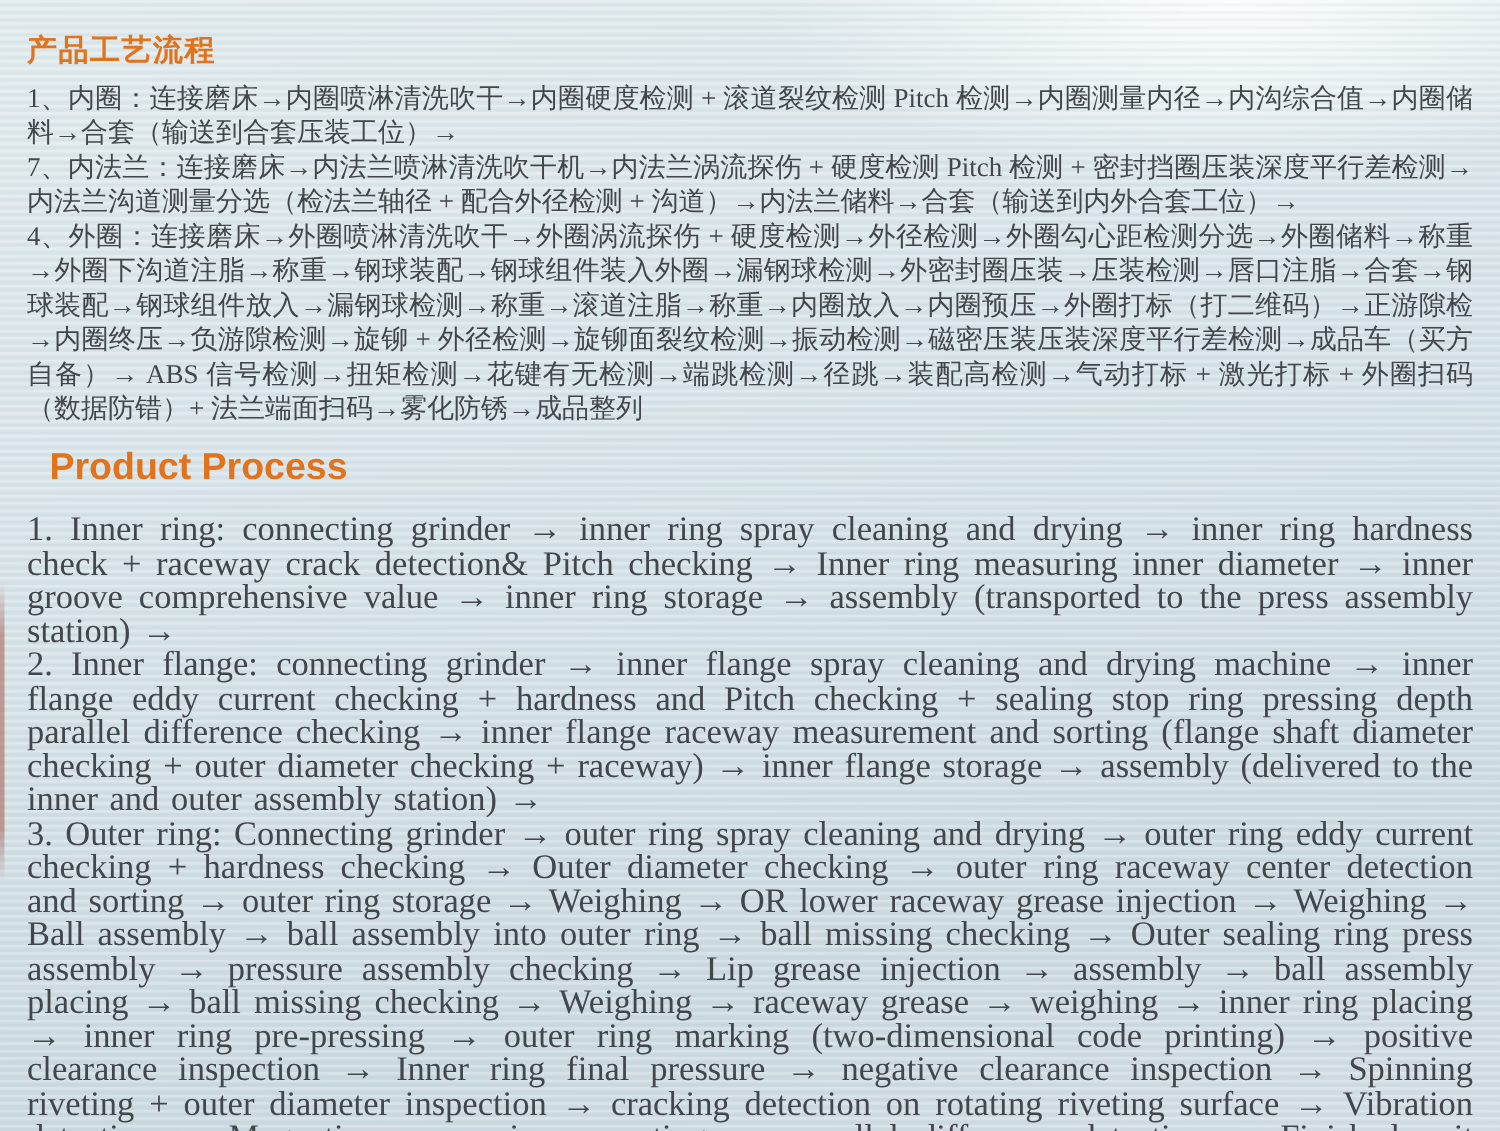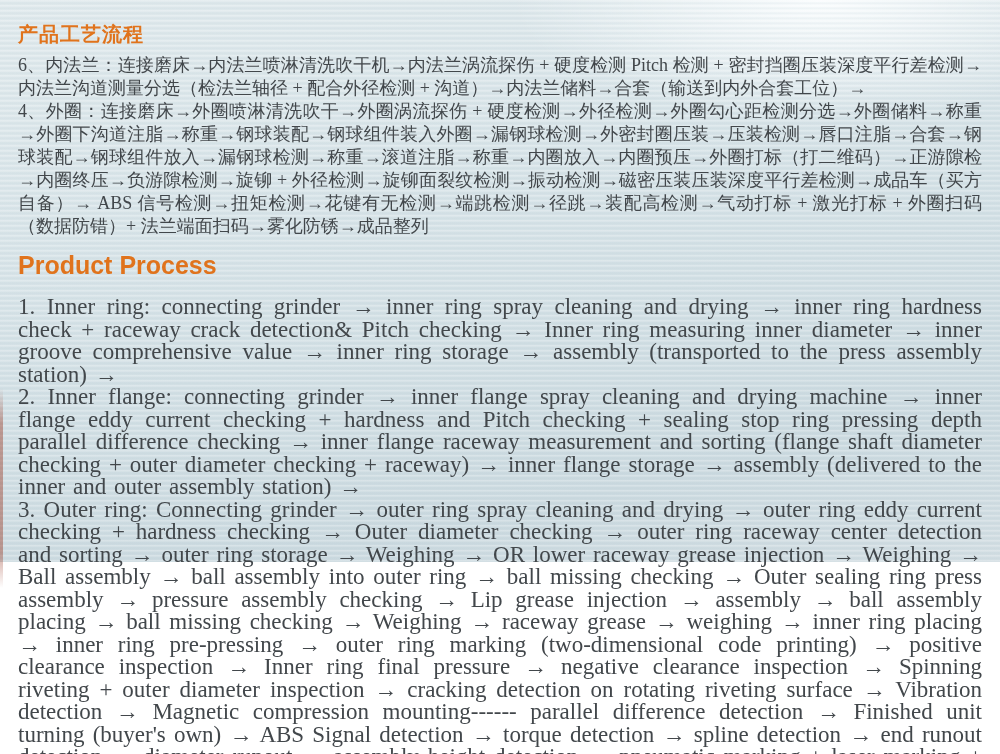--- a/index.html
+++ b/index.html
@@ -7,21 +7,21 @@
   html, body {
     width: 1000px;
     height: 754px;
     overflow: hidden;
     font-family: "Liberation Serif", "DejaVu Serif", serif;
   }
 
   .page {
     position: relative;
     width: 1000px;
-    height: 562px;
+    height: 754px;
     padding: 14px 18px 0 18px;
     color: var(--text, #42474b);
     background:
       repeating-linear-gradient(180deg,
         rgba(255,255,255,0.22) 0px, rgba(255,255,255,0.22) 1px,
         rgba(255,255,255,0.00) 2px, rgba(172,196,205,0.16) 3px,
         rgba(255,255,255,0.00) 5px),
       radial-gradient(ellipse 440px 170px at 82% 0%,
         rgba(252,254,255,0.95), rgba(252,254,255,0) 70%),
       linear-gradient(168deg,
@@ -44,21 +44,21 @@
     text-align: justify;
     color: var(--text, #42474b);
   }
 
   .en-title {
     font-family: "Liberation Sans", "DejaVu Sans", sans-serif;
     font-size: 25px;
     line-height: 30px;
     font-weight: bold;
     color: var(--accent, #e0731c);
-    margin: 12px 0 16px 0;
+    margin: 12px 0 16px 15px;
   }
 
   .en-body p {
     font-size: 23px;
     line-height: 22.5px;
     text-align: justify;
     word-spacing: 2px;
     color: var(--text, #42474b);
   }
 
@@ -76,21 +76,22 @@
   }
 </style>
 </head>
 <body>
 
 <div class="page" style="--accent: #e0731c; --text: #42474b; --background: #d4e0e5;">
 
   <h1 class="cn-title">产品工艺流程</h1>
 
   <div class="cn-body">
-    <p>6、内法兰：连接磨床→内法兰喷淋清洗吹干机→内法兰涡流探伤 + 硬度检测 Pitch 检测 + 密封挡圈压装深度平行差检测→内法兰沟道测量分选（检法兰轴径 + 配合外径检测 + 沟道）→内法兰储料→合套（输送到内外合套工位）→</p>
+    <p>1、内圈：连接磨床→内圈喷淋清洗吹干→内圈硬度检测 + 滚道裂纹检测 Pitch 检测→内圈测量内径→内沟综合值→内圈储料→合套（输送到合套压装工位）→</p>
+    <p>7、内法兰：连接磨床→内法兰喷淋清洗吹干机→内法兰涡流探伤 + 硬度检测 Pitch 检测 + 密封挡圈压装深度平行差检测→内法兰沟道测量分选（检法兰轴径 + 配合外径检测 + 沟道）→内法兰储料→合套（输送到内外合套工位）→</p>
     <p>4、外圈：连接磨床→外圈喷淋清洗吹干→外圈涡流探伤 + 硬度检测→外径检测→外圈勾心距检测分选→外圈储料→称重→外圈下沟道注脂→称重→钢球装配→钢球组件装入外圈→漏钢球检测→外密封圈压装→压装检测→唇口注脂→合套→钢球装配→钢球组件放入→漏钢球检测→称重→滚道注脂→称重→内圈放入→内圈预压→外圈打标（打二维码）→正游隙检→内圈终压→负游隙检测→旋铆 + 外径检测→旋铆面裂纹检测→振动检测→磁密压装压装深度平行差检测→成品车（买方自备）→ ABS 信号检测→扭矩检测→花键有无检测→端跳检测→径跳→装配高检测→气动打标 + 激光打标 + 外圈扫码（数据防错）+ 法兰端面扫码→雾化防锈→成品整列</p>
   </div>
 
   <h2 class="en-title">Product Process</h2>
 
   <div class="en-body">
     <p>1. Inner ring: connecting grinder → inner ring spray cleaning and drying → inner ring hardness check + raceway crack detection&amp; Pitch checking → Inner ring measuring inner diameter → inner groove comprehensive value → inner ring storage → assembly (transported to the press assembly station) →</p>
     <p>2. Inner flange: connecting grinder → inner flange spray cleaning and drying machine → inner flange eddy current checking + hardness and Pitch checking + sealing stop ring pressing depth parallel difference checking → inner flange raceway measurement and sorting (flange shaft diameter checking + outer diameter checking + raceway) → inner flange storage → assembly (delivered to the inner and outer assembly station) →</p>
     <p>3. Outer ring: Connecting grinder → outer ring spray cleaning and drying → outer ring eddy current checking + hardness checking → Outer diameter checking → outer ring raceway center detection and sorting → outer ring storage → Weighing → OR lower raceway grease injection → Weighing → Ball assembly → ball assembly into outer ring → ball missing checking → Outer sealing ring press assembly → pressure assembly checking → Lip grease injection → assembly → ball assembly placing → ball missing checking → Weighing → raceway grease → weighing → inner ring placing → inner ring pre-pressing → outer ring marking (two-dimensional code printing) → positive clearance inspection → Inner ring final pressure → negative clearance inspection → Spinning riveting + outer diameter inspection → cracking detection on rotating riveting surface → Vibration detection → Magnetic compression mounting------ parallel difference detection → Finished unit turning (buyer's own) → ABS Signal detection → torque detection → spline detection → end runout detection → diameter runout → assembly height detection → pneumatic marking + laser marking + outer ring scanning code (data error prevention) + flange end scanning code → atomization rust prevention → finished product unloading</p>
   </div>

